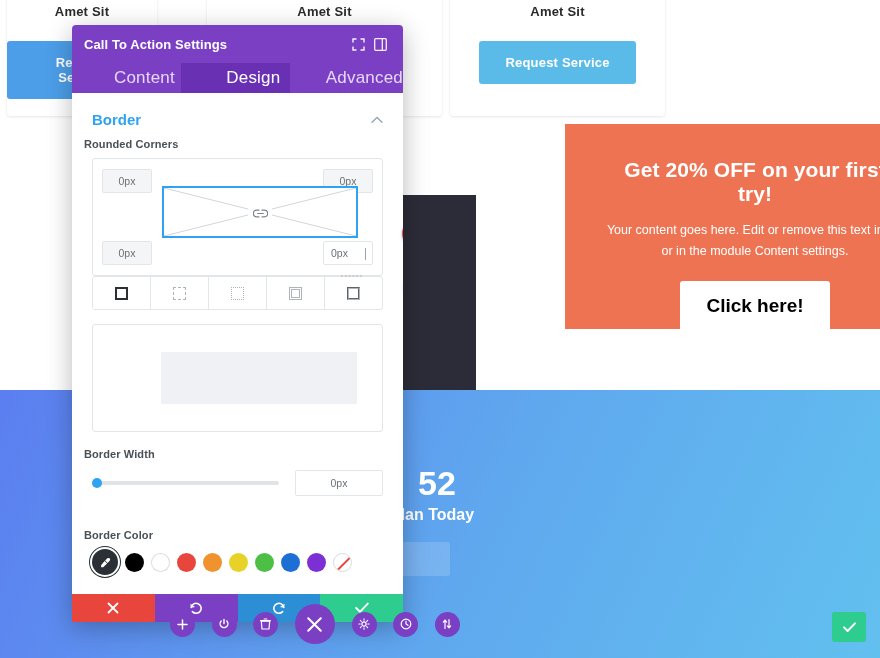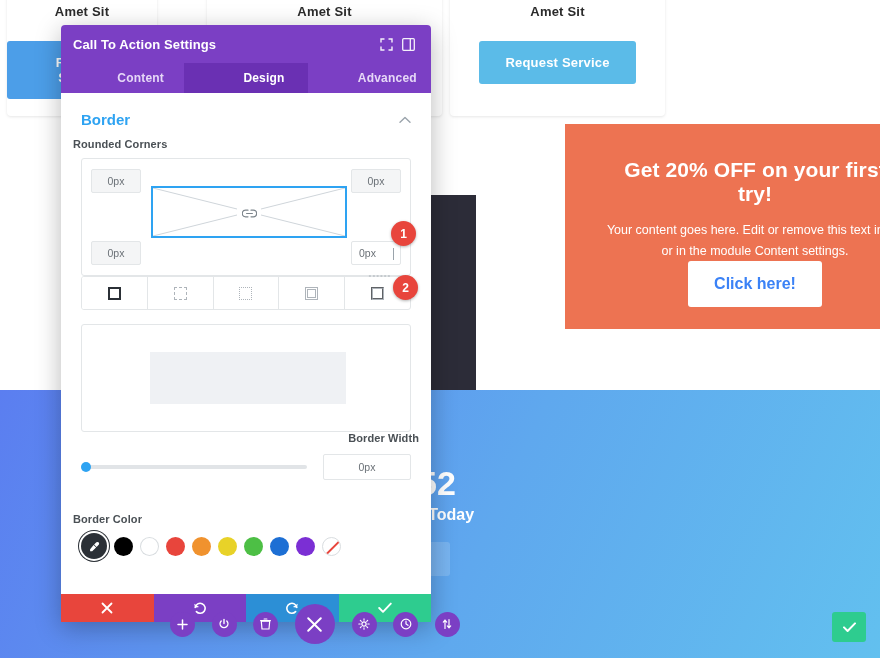--- a/index.html
+++ b/index.html
@@ -35,22 +35,22 @@
   }
 
   
   .promo {
     position:absolute; left:565px; top:124px; width:380px; height:205px;
     background:#ed7352; color:#fff; text-align:center; padding:34px 40px 0 40px;
   }
   .promo h2 { margin:0; font-size:21px; font-weight:700; letter-spacing:.1px; }
   .promo p { margin:14px 0 0 0; font-size:12.5px; line-height:1.65; }
   .promo .cta {
-    display:inline-block; background:#fff; color:#3b82f6;
-    font-size:16px; font-weight:700; padding:14px 26px; border-radius:3px;
+    display:inline-block; margin-top:20px; background:#fff; color:#000000;
+    font-size:19px; font-weight:700; padding:14px 26px; border-radius:3px;
   }
 
   
   .dark-strip { position:absolute; left:176px; top:195px; width:300px; height:195px; background:#2c2c38; }
 
   
   .blue-section {
     position:absolute; left:0; top:390px; width:880px; height:268px;
     background:linear-gradient(115deg,#5b7ef0 0%,#5fa8ee 55%,#62c0ef 100%);
   }
@@ -67,37 +67,37 @@
 
   
   .green-check {
     position:absolute; right:14px; bottom:16px; width:34px; height:30px;
     background:#2ecc8f; border-radius:3px; color:#fff; font-size:14px;
     display:flex; align-items:center; justify-content:center;
   }
 
   
   #modal {
-    position:absolute; left:61px; top:25px; width:370px; height:597px;
+    position:absolute; left:72px; top:25px; width:331px; height:597px;
     background:#fff; border-radius:4px 4px 0 0;
     box-shadow:0 6px 26px rgba(0,0,0,.28);
     display:flex; flex-direction:column;
   }
   .modal-header {
     height:38px; background:#7b3fc4; color:#fff;
     display:flex; align-items:center; padding:0 12px;
     border-radius:4px 4px 0 0;
   }
   .modal-title { font-size:13px; font-weight:700; letter-spacing:.1px; flex:1; }
   .hdr-icon { width:22px; height:22px; display:flex; align-items:center; justify-content:center; opacity:.92; }
 
   .modal-tabs { height:30px; background:#7b3fc4; display:flex; }
   .tab {
     flex:1; display:flex; align-items:center; justify-content:center;
-    font-size:12px; color:#e6d8f7; font-weight:700; letter-spacing:.2px;padding-left:36px;
+    font-size:17px; color:#e6d8f7; font-weight:400; letter-spacing:.2px;padding-left:36px;
   }
   .tab.active { background:#6a30b3; color:#ffffff; }
 
   .modal-body { flex:1; overflow:hidden; position:relative; background:#fff; padding:0 0 0 0; }
 
   .section-head {
     display:flex; align-items:center; justify-content:space-between;
     padding:18px 20px 10px 20px;
   }
   .section-head h3 { margin:0; font-size:15px; color:#2ea3f2; font-weight:600; }
@@ -317,21 +317,21 @@
         </div>
       <div class="bs-cell">
           <span class="sq groove"></span>
         </div>
     </div>
 
     <div class="preview-box">
       <div class="preview-inner"></div>
     </div>
 
-    <div class="field-label" style="margin-top:0;text-align:right;">Border Width</div>
+    <div class="field-label" style="margin-top:16px;">Border Width</div>
     <div class="slider-row">
       <div class="slider-track">
         <div class="slider-knob"></div>
       </div>
       <div class="num-input">0px</div>
     </div>
 
     <div class="field-label" style="margin-top:33px;">Border Color</div>
     <div class="color-row">
       <div class="swatch sel">

